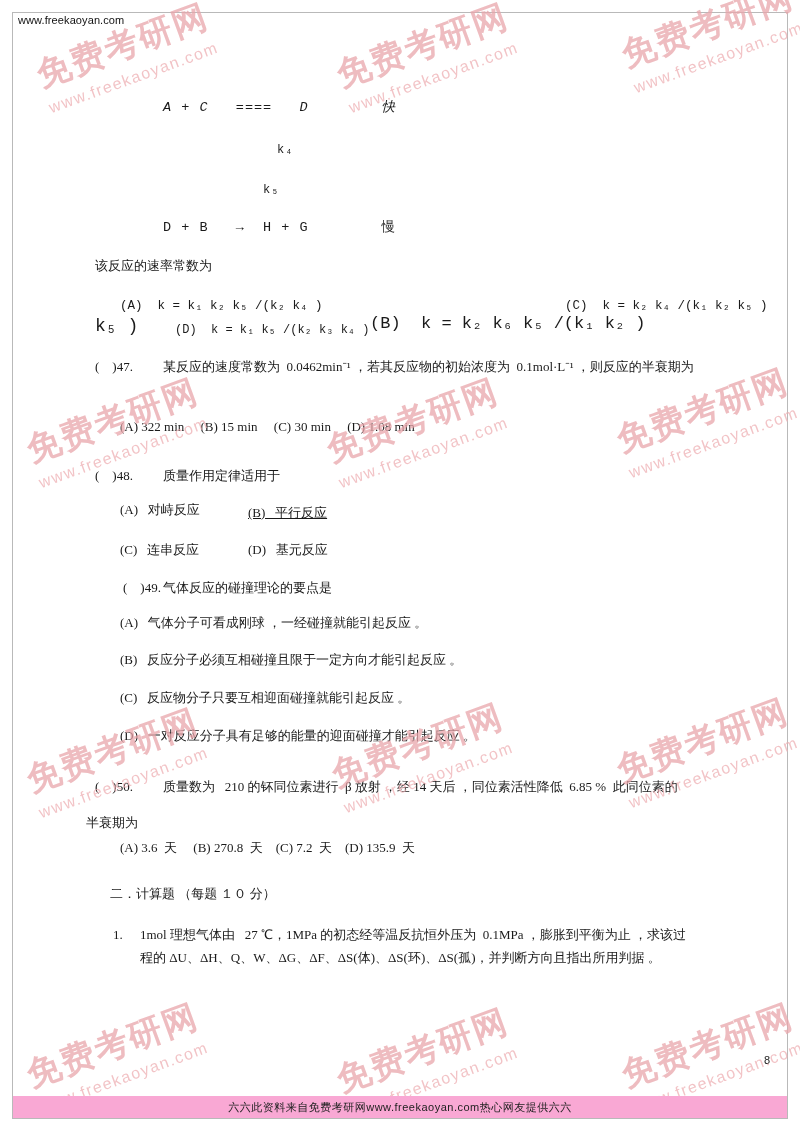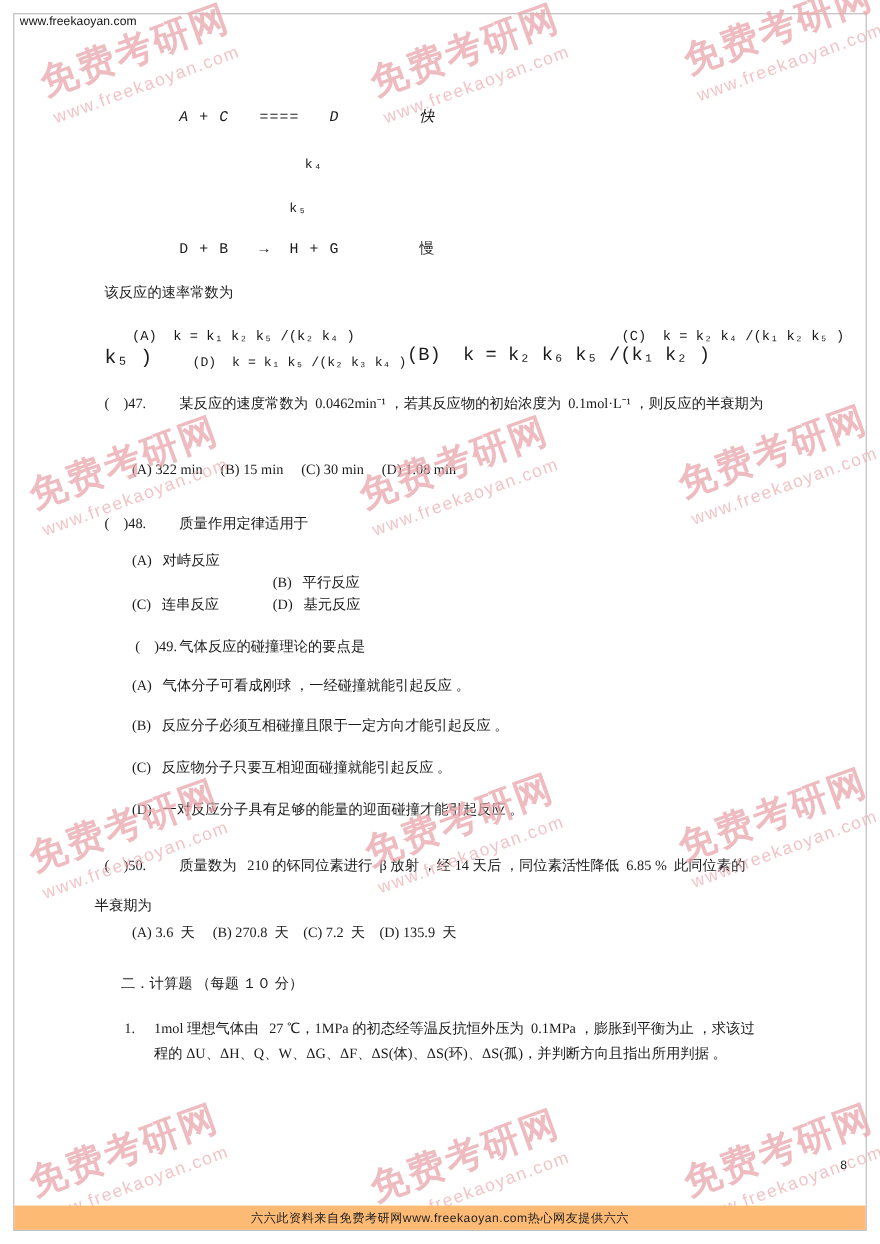--- a/index.html
+++ b/index.html
@@ -119,21 +119,21 @@
     color: #222;
   }
 
   
   .footer-banner {
     position: absolute;
     left: 13px;
     bottom: 13px;
     width: 774px;
     height: 22px;
-    background: #fdba74;
+    background: #f9a8d4;
     z-index: 8;
     display: flex;
     align-items: center;
     justify-content: center;
     font-family: "Liberation Sans", sans-serif;
     font-size: 11px;
     color: #222;
     letter-spacing: 0.5px;
     box-sizing: border-box;
   }
@@ -162,21 +162,21 @@
     <div class="para mono" style="left:95px; top:316px; font-size:18px;">k₅ )</div>
     <div class="para mono" style="left:175px; top:320px; font-size:12px;">(D)  k = k₁ k₅ /(k₂ k₃ k₄ )</div>
 
     <div class="para serif" style="left:95px; top:357px;">(    )47.</div>
     <div class="para serif" style="left:163px; top:357px; width:590px;">某反应的速度常数为  0.0462min⁻¹ ，若其反应物的初始浓度为  0.1mol·L⁻¹ ，则反应的半衰期为</div>
     <div class="para serif" style="left:120px; top:417px;">(A) 322 min     (B) 15 min     (C) 30 min     (D) 1.08 min</div>
 
     <div class="para serif" style="left:95px; top:466px;">(    )48.</div>
     <div class="para serif" style="left:163px; top:466px;">质量作用定律适用于</div>
     <div class="para serif" style="left:120px; top:500px;">(A)   对峙反应</div>
-    <div class="para serif" style="left:248px; top:520px;">(B)   平行反应</div>
+    <div class="para serif" style="left:248px; top:503px;text-decoration:underline;">(B)   平行反应</div>
     <div class="para serif" style="left:120px; top:540px;">(C)   连串反应</div>
     <div class="para serif" style="left:248px; top:540px;">(D)   基元反应</div>
 
     <div class="para serif" style="left:95px; top:578px;margin-left:28px;">(    )49.</div>
     <div class="para serif" style="left:163px; top:578px;">气体反应的碰撞理论的要点是</div>
     <div class="para serif" style="left:120px; top:613px;">(A)   气体分子可看成刚球 ，一经碰撞就能引起反应 。</div>
     <div class="para serif" style="left:120px; top:650px;">(B)   反应分子必须互相碰撞且限于一定方向才能引起反应 。</div>
     <div class="para serif" style="left:120px; top:688px;">(C)   反应物分子只要互相迎面碰撞就能引起反应 。</div>
     <div class="para serif" style="left:120px; top:726px;">(D)   一对反应分子具有足够的能量的迎面碰撞才能引起反应 。</div>
 

